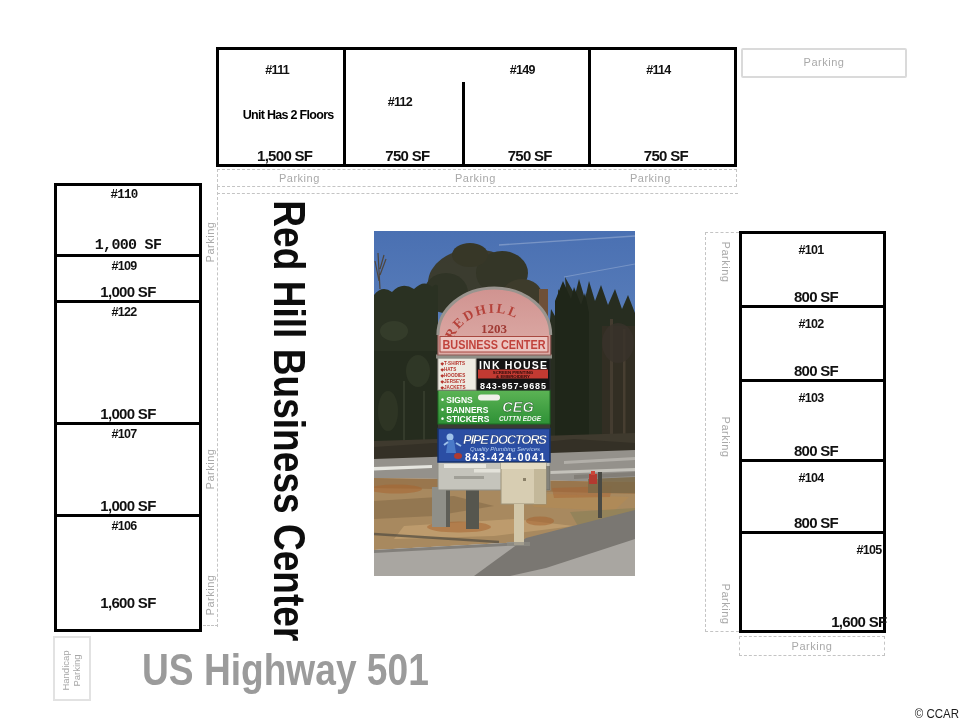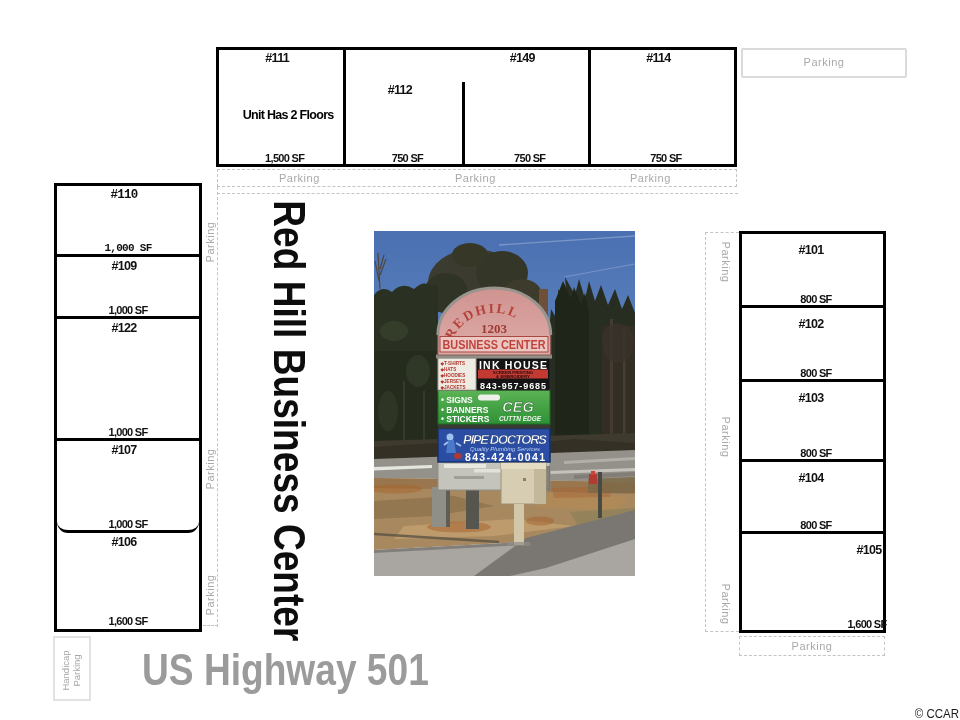--- a/index.html
+++ b/index.html
@@ -3,25 +3,25 @@
 <meta charset="utf-8">
 <style>
 html,body{margin:0;padding:0}
 body{width:960px;height:720px;background:#fff;font-family:"Liberation Sans",sans-serif;position:relative;overflow:hidden}
 .abs{position:absolute}
 .col{position:absolute;background:#fff;border:3px solid #000;box-sizing:border-box}
 .seg{position:relative;box-sizing:border-box;text-align:center}
 .seg.bb{border-bottom:3px solid #000}
 .seg.br{border-right:3px solid #000}
 .ulbl{font-weight:bold;font-size:12.5px;letter-spacing:-0.7px;color:#111;padding-top:2px;transform:translateX(-4px)}
-.ulbl.t1{padding-top:1px}
+.ulbl.t1{padding-top:13px}
 .ulbl.r1{padding-top:9px}
 .ulbl.r1{transform:translateX(-1.5px)}
 .usf.sr{transform:translateX(3.5px)}
-.usf{position:absolute;bottom:0px;left:0;right:0;font-weight:bold;font-size:11px;letter-spacing:-0.7px;color:#111}
+.usf{position:absolute;bottom:0px;left:0;right:0;font-weight:bold;font-size:15px;letter-spacing:-0.7px;color:#111}
 .pk{color:#a9a9a9;font-size:11px;letter-spacing:0.5px;white-space:nowrap}
 .dash{border:1px dashed #c4c4c4;box-sizing:border-box}
 </style>
 </head>
 <body>
 
 <div class="col" style="left:216px;top:47px;width:521px;height:120px;display:flex;flex-direction:row;">
 
   <div class="seg br" style="width:128px;">
     <div class="ulbl t1">#111</div>
@@ -57,31 +57,31 @@
   <div class="pk" style="text-align:center;line-height:25px;">Parking</div>
 </div>
 
 <div class="col" style="left:54px;top:183px;width:148px;height:449px;">
 
   <div class="seg bb" style="height:71px;font-family:Liberation Mono, monospace;">
     <div class="ulbl">#110</div>
     <div class="usf">1,000 SF</div>
   </div>
 
-  <div class="seg bb" style="height:62px;">
+  <div class="seg bb" style="height:46px;">
     <div class="ulbl">#109</div>
     <div class="usf">1,000 SF</div>
   </div>
 
   <div class="seg bb" style="height:122px;">
     <div class="ulbl">#122</div>
     <div class="usf">1,000 SF</div>
   </div>
 
-  <div class="seg bb" style="height:92px;border-radius:11px;">
+  <div class="seg bb" style="height:92px;">
     <div class="ulbl">#107</div>
     <div class="usf">1,000 SF</div>
   </div>
 
   <div class="seg" style="height:94px;">
     <div class="ulbl">#106</div>
     <div class="usf">1,600 SF</div>
   </div>
 </div>
 

